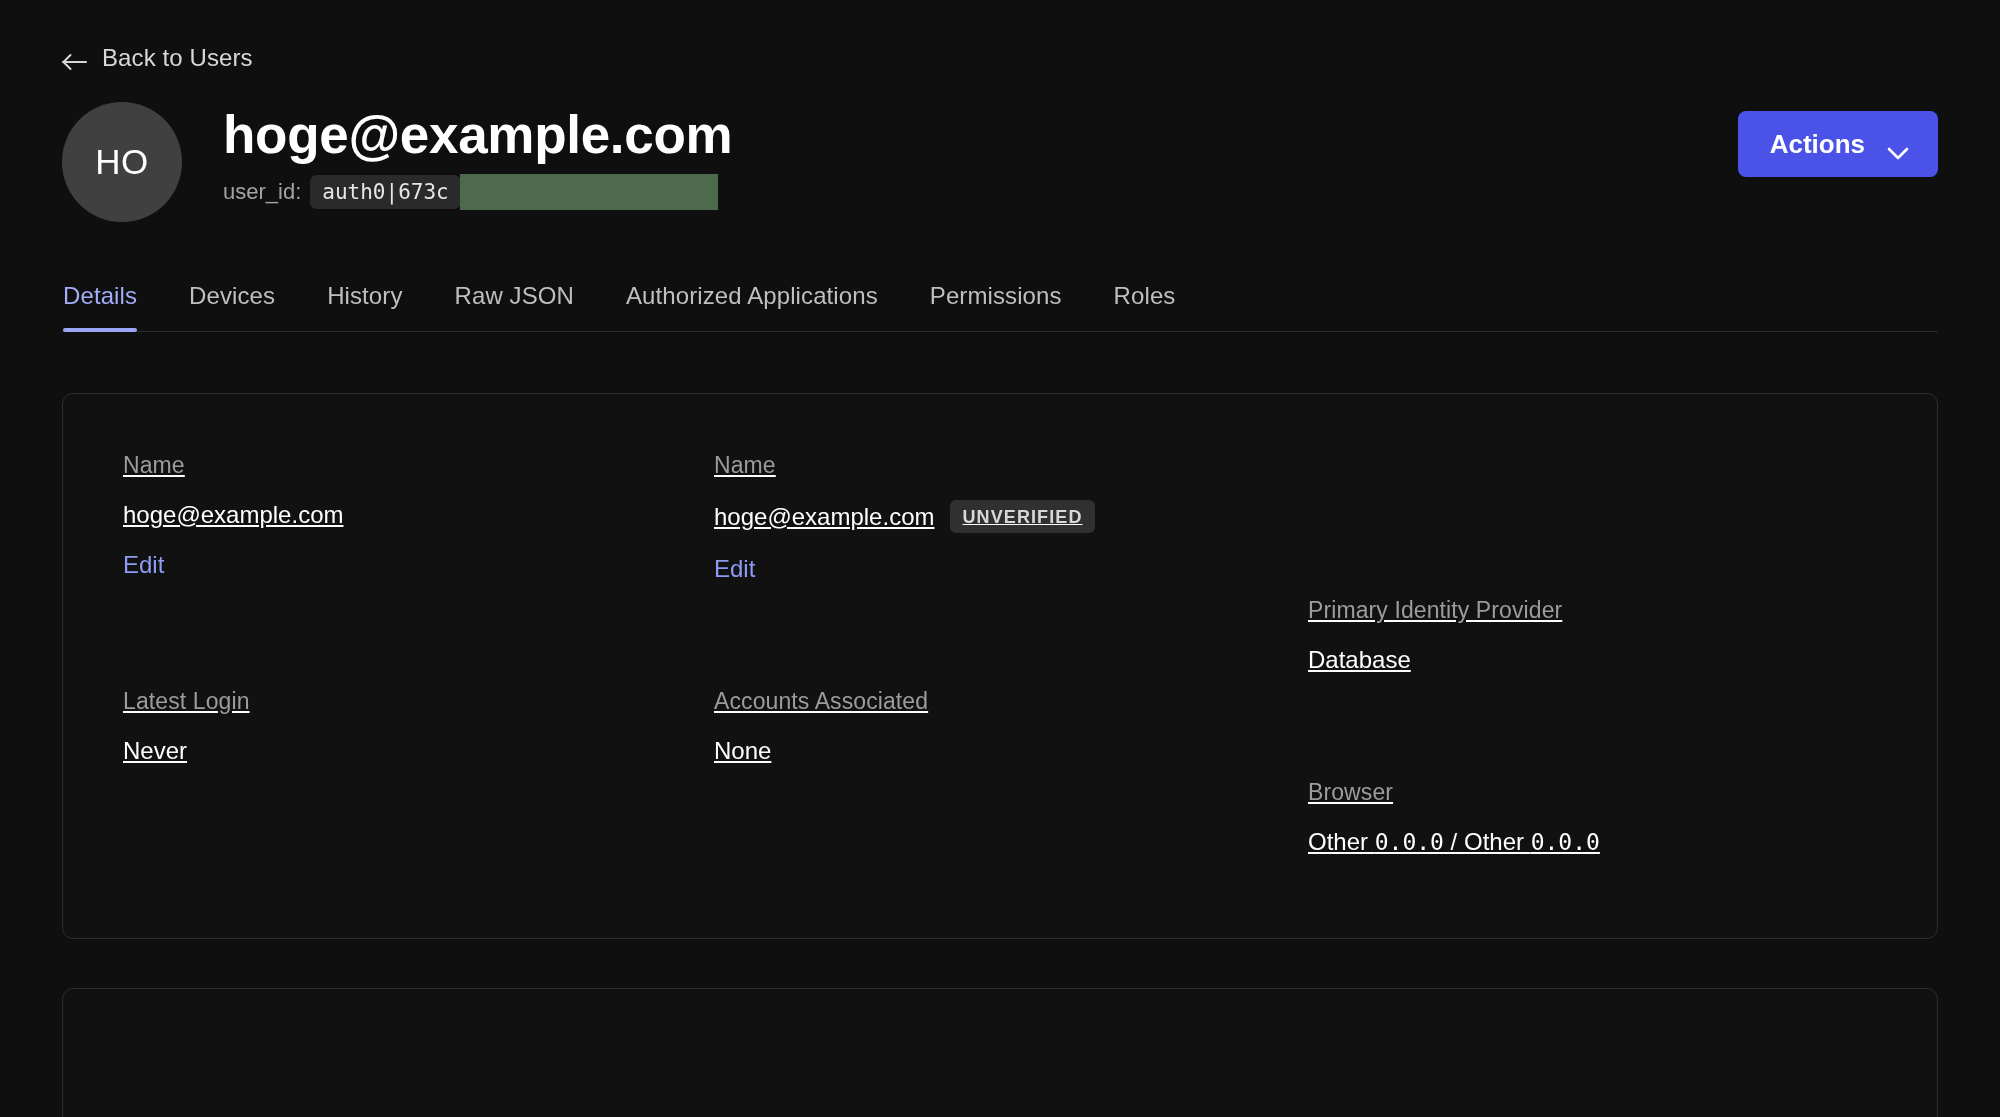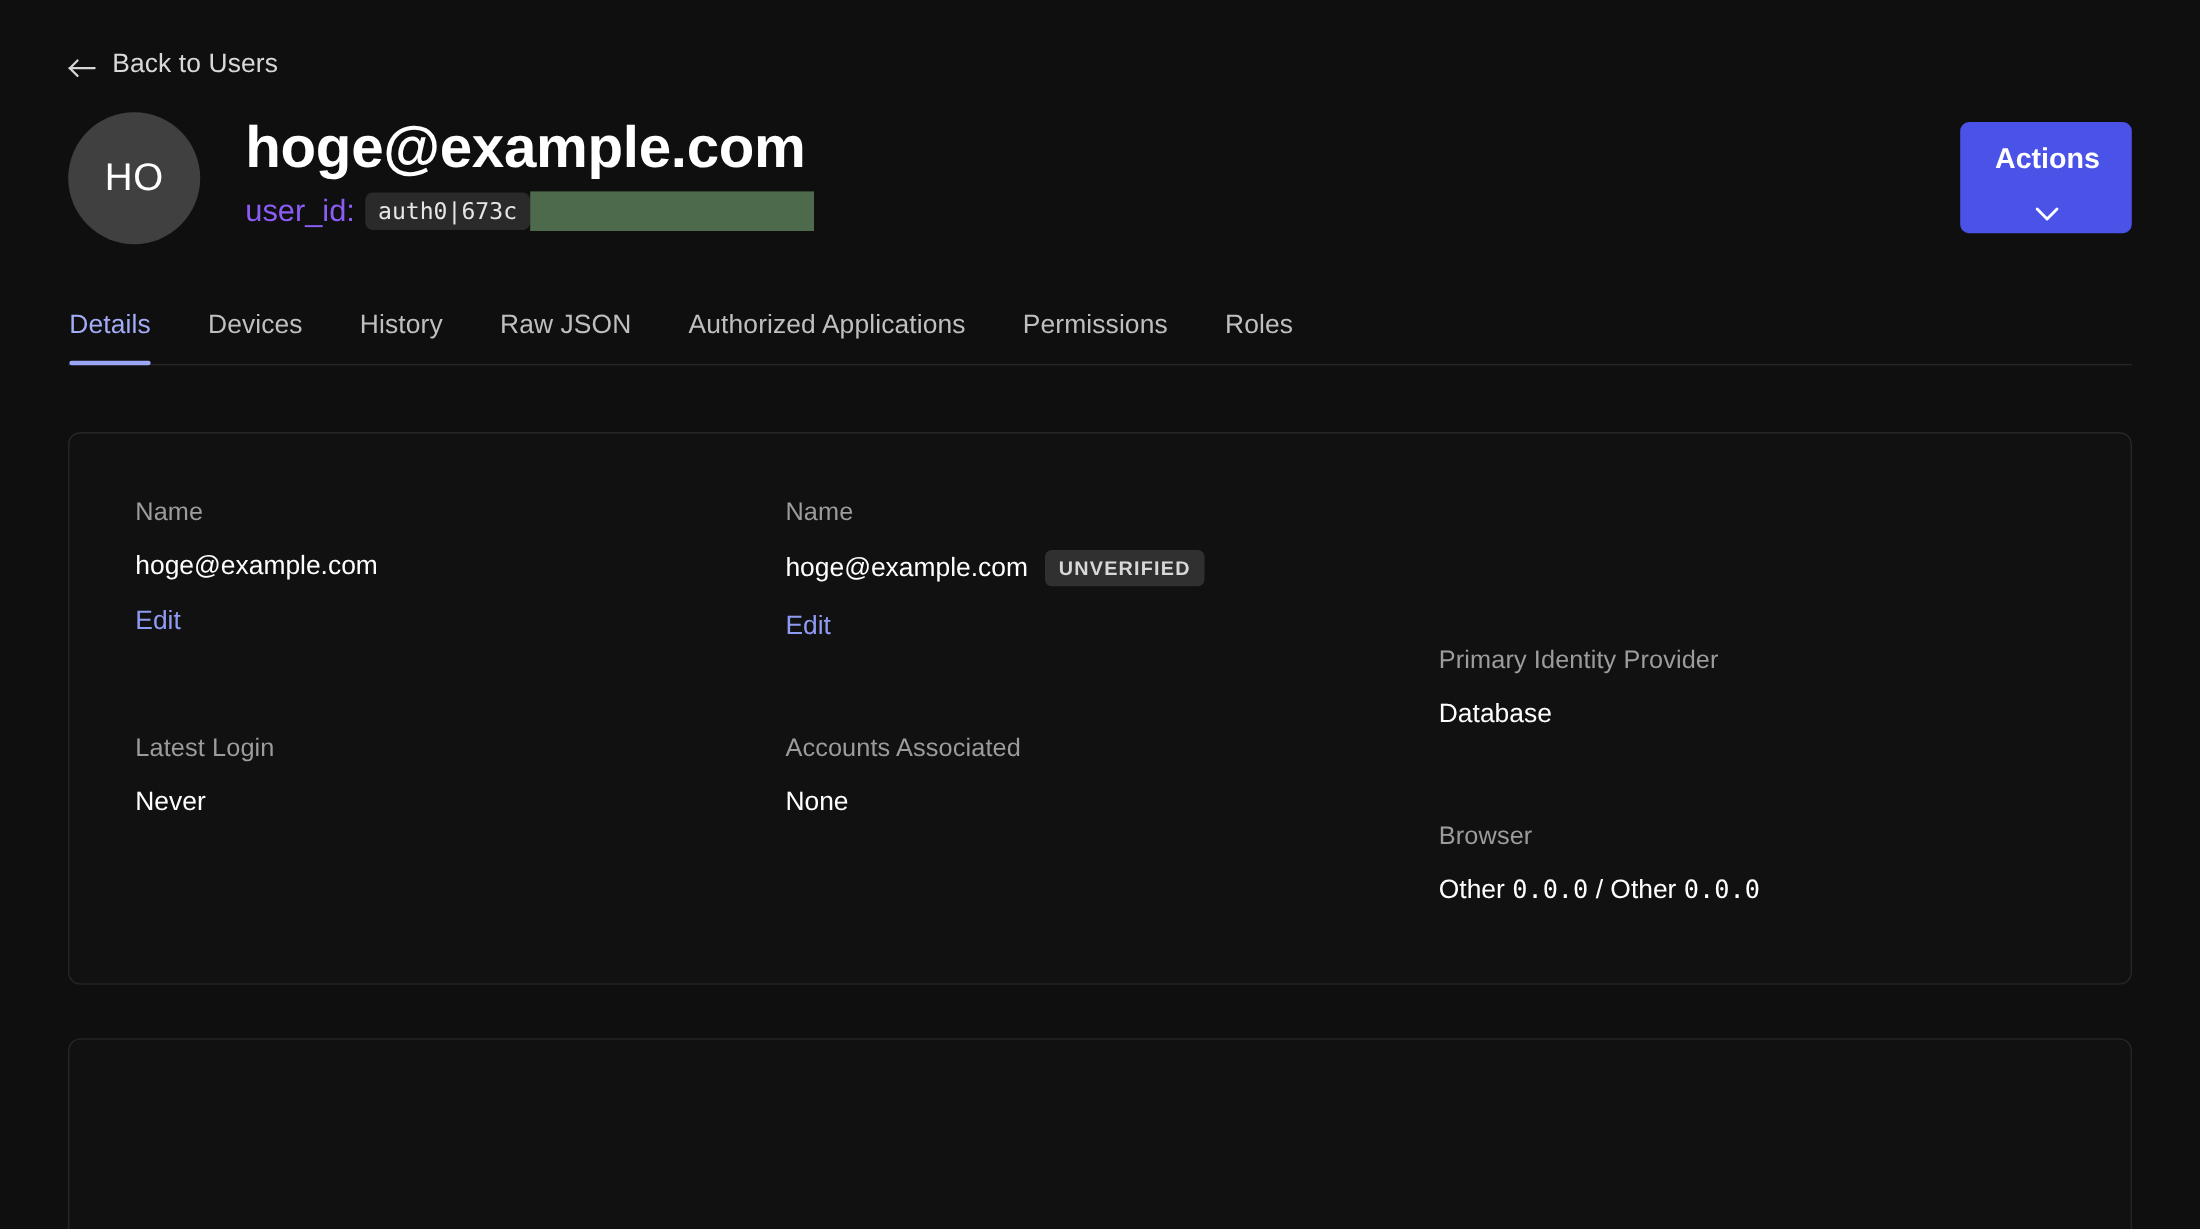--- a/index.html
+++ b/index.html
@@ -84,22 +84,22 @@
     letter-spacing: -0.3px;
     white-space: nowrap;
   }
   .user-id-row {
     display: flex;
     align-items: center;
     gap: 9px;
     margin-top: 12px;
   }
   .user-id-label {
-    font-size: 28px;
-    color: #8b5cf6;
+    font-size: 22px;
+    color: #a3a3a3;
   }
   .user-id-pill {
     position: relative;
     display: inline-flex;
     align-items: center;
     background: #2a2a2a;
     border-radius: 7px;
     padding: 5px 12px;
     font-family: "DejaVu Sans Mono", "Liberation Mono", monospace;
     font-size: 21px;
@@ -127,21 +127,20 @@
     background: #4b52e8;
     color: #ffffff;
     border: none;
     border-radius: 8px;
     padding: 20px 29px 20px 32px;
     font-family: "Liberation Sans", sans-serif;
     font-size: 26px;
     font-weight: 700;
     cursor: pointer;
     line-height: 1;
-    flex-direction: column;
   }
   .chevron-down { display: block; width: 22px; height: 13px; }
 
   
   .tabs-wrap {
     margin-top: 60px;
     position: relative;
   }
   .tabs {
     display: flex;
@@ -190,21 +189,22 @@
     border: 1px solid #2d2d2d;
     border-radius: 11px;
     background: #111111;
     margin-top: 49px;
     height: 200px;
   }
 
   .grid {
     display: grid;
     grid-template-columns: 591px 594px 1fr;
-    row-gap: 5px;
+    row-gap: 16px;
+    text-decoration: underline;
   }
   .field { padding-bottom: 0; }
   .field-label {
     font-size: 23px;
     color: #9c9c9c;
     line-height: 1;
     letter-spacing: 0.1px;
   }
   .field-value-row {
     display: flex;

